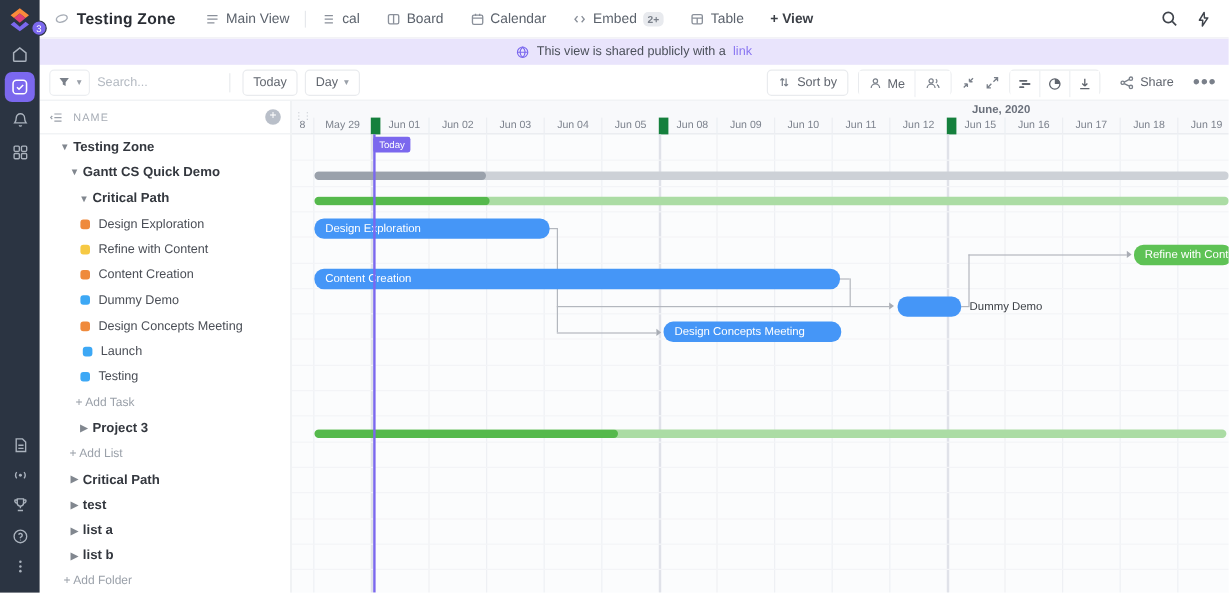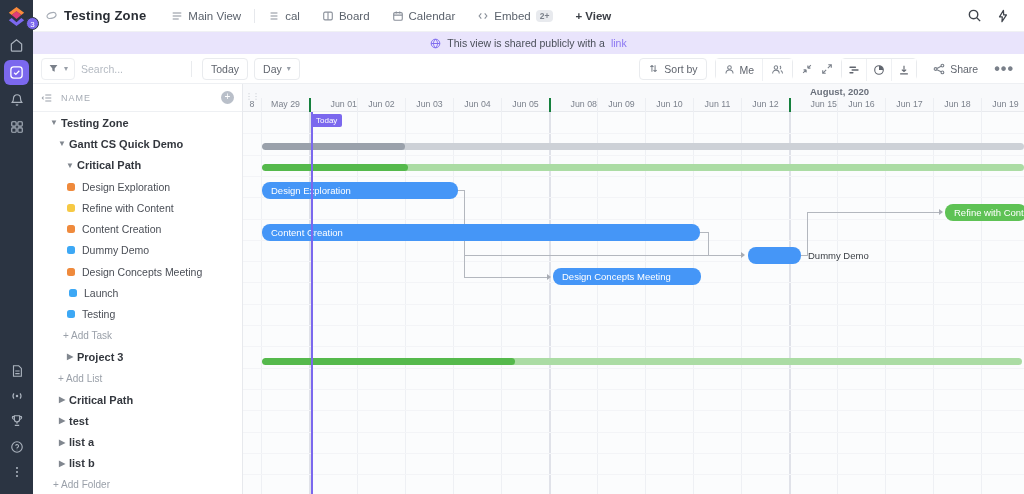--- a/index.html
+++ b/index.html
@@ -69,21 +69,21 @@
   .tree-row.task { color:#4a4e56; font-size:10.5px; font-weight:400; }
   .tree-row.add { color:#9aa0a9; font-size:10px; }
 
   
   .gantt { position:absolute; left:243px; top:84px; width:781px; height:410px; background:#fbfcfd; overflow:hidden; }
   .g-head { position:absolute; left:0; top:0; width:100%; height:28px; background:#f8f9fb; border-bottom:1px solid #e8eaee; }
   .month-label { position:absolute; top:2px; left:567px; font-size:9.5px; font-weight:700; color:#6a707b; }
   .day-row { position:absolute; top:14px; left:0; height:14px; width:100%; }
   .day-cell { position:absolute; top:0; height:14px; font-size:8.8px; color:#7c828d; text-align:center; line-height:12px;
     border-left:1px solid #eceef2; overflow:hidden; }
-  .day-cell.week { border-left:2px solid #15803d;text-align:right; }
+  .day-cell.week { border-left:8px solid #15803d; }
   .day-cell.first { border-left:none; }
   .chart { position:absolute; left:0; top:28px; width:781px; height:382px; }
   .vline { position:absolute; top:0; bottom:0; width:1px; background:#eef0f4; }
   .vline.week { width:2px; background:#e0e2e9; }
   .hline { position:absolute; left:0; right:0; height:1px; background:#f3f4f7; }
   .today-line { position:absolute; width:1.5px; top:0; bottom:0; background:#7b68ee; z-index:3; }
   .today-badge { position:absolute; z-index:4; background:#7b68ee; color:#fff; font-size:8px; padding:1.5px 5px 2px; border-radius:2px; }
   .bar { position:absolute; border-radius:8px; z-index:2; display:flex; align-items:center; overflow:hidden; }
   .bar.task-bar { color:#fff; font-size:9.5px; padding-left:9px; white-space:nowrap; }
   .bar.summary { border-radius:4px; }
@@ -215,20 +215,29 @@
       </div>
       <div class="tab">
         <span class="ticon">
             <svg width="12" height="12" viewBox="0 0 14 14" fill="none" stroke="currentColor" stroke-width="1.3">
               <path d="M5 4 2.5 7 5 10M9 4l2.5 3L9 10"></path>
             </svg>
           </span>
         <span>Embed</span>
         <span class="tab-badge">2+</span>
       </div>
+      <div class="tab">
+        <span class="ticon">
+            <svg width="12" height="12" viewBox="0 0 14 14" fill="none" stroke="currentColor" stroke-width="1.3">
+              <rect x="2" y="2.5" width="10" height="9" rx="1.5"></rect>
+              <path d="M2 6h10M7 6v5.5"></path>
+            </svg>
+          </span>
+        <span>Table</span>
+      </div>
       <div class="tab" style="font-weight:700;color:#3c4047">
         <span>+ View</span>
       </div>
     </div>
     <div class="topbar-right">
       <span class="tb-ic">
         <svg width="15" height="15" viewBox="0 0 16 16" fill="none" stroke="currentColor" stroke-width="1.5">
             <circle cx="7" cy="7" r="4.5"></circle>
             <path d="M10.5 10.5 14 14"></path>
           </svg>
@@ -424,21 +433,21 @@
         </div>
         <div class="tree-row add" style="padding-left: 20px;">
           <span>+ Add Folder</span>
         </div>
       </div>
   </div>
 
   <div class="gantt">
     <div class="g-head">
       <span class="resize-handle">⋮⋮</span>
-      <span class="month-label">August, 2020</span>
+      <span class="month-label">June, 2020</span>
       <div class="day-row" id="dayRow">
           <div class="day-cell first" style="left: 0px; width: 18px;">8</div>
           <div class="day-cell" style="left: 18px; width: 48px;">May 29</div>
           <div class="day-cell week" style="left: 66px; width: 48px;">Jun 01</div>
           <div class="day-cell" style="left: 114px; width: 48px;">Jun 02</div>
           <div class="day-cell" style="left: 162px; width: 48px;">Jun 03</div>
           <div class="day-cell" style="left: 210px; width: 48px;">Jun 04</div>
           <div class="day-cell" style="left: 258px; width: 48px;">Jun 05</div>
           <div class="day-cell week" style="left: 306px; width: 48px;">Jun 08</div>
           <div class="day-cell" style="left: 354px; width: 48px;">Jun 09</div>

